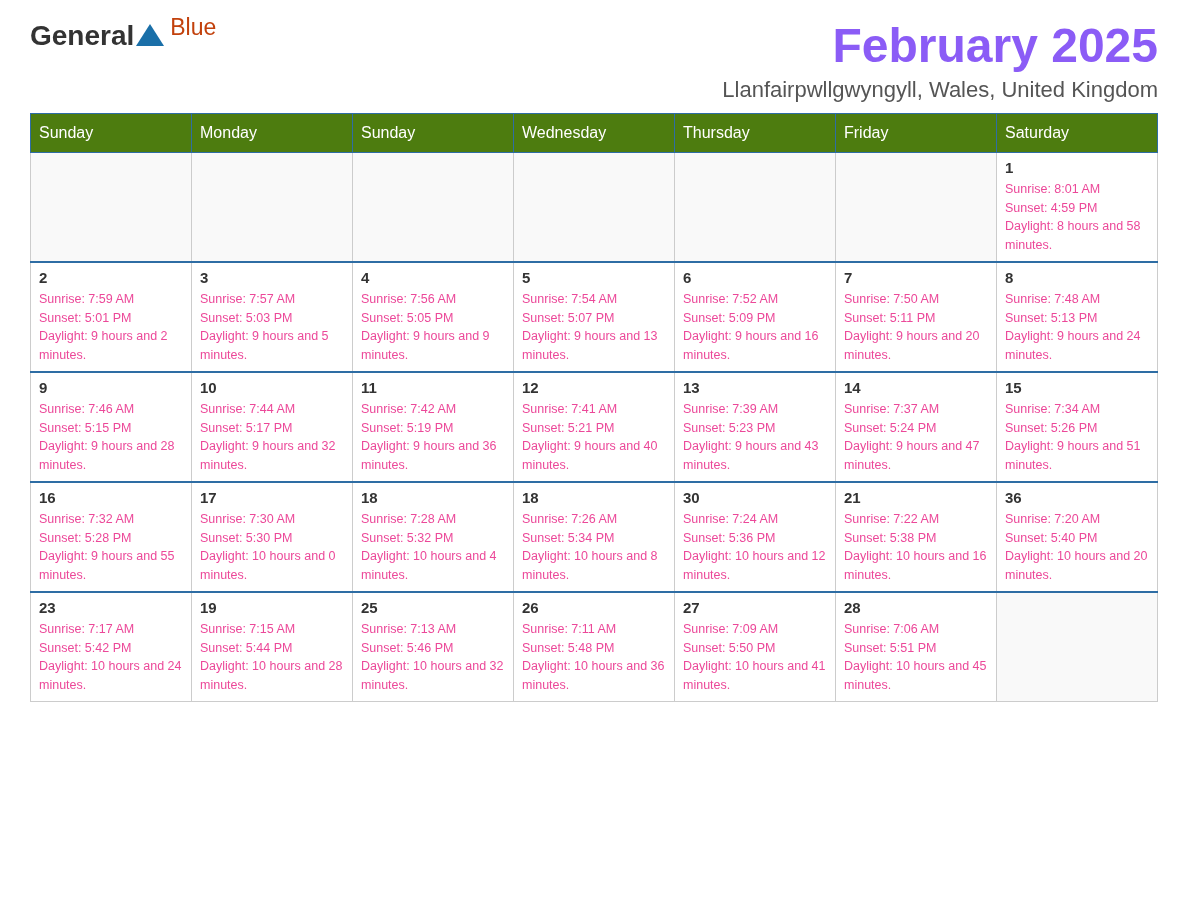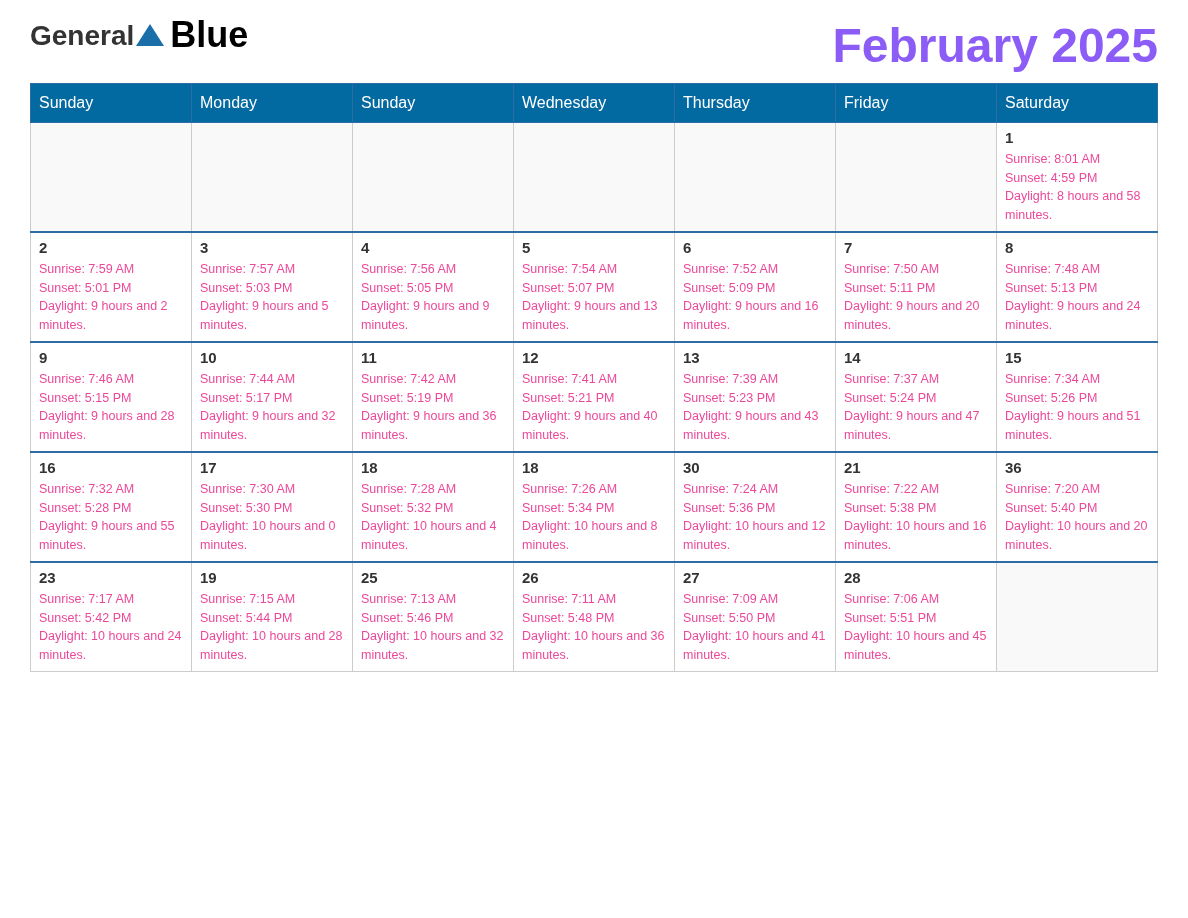--- a/index.html
+++ b/index.html
@@ -27,23 +27,23 @@
     .logo-triangle {
       width: 0;
       height: 0;
       border-left: 14px solid transparent;
       border-right: 14px solid transparent;
       border-bottom: 22px solid #1a6fa8;
       display: inline-block;
       margin: 0 2px 2px 2px;
     }
     .logo-text-blue {
-      font-size: 36px;
-      font-weight: bold;
-      color: #000000;
+      font-size: 23px;
+      font-weight: normal;
+      color: #c2410c;
     }
     .title-section {
       text-align: right;
     }
     .month-title {
       font-size: 48px;
       font-weight: bold;
       color: #8b5cf6;
       line-height: 1.1;
     }
@@ -51,21 +51,21 @@
       font-size: 22px;
       color: #555;
       margin-top: 4px;
     }
     .calendar-table {
       width: 100%;
       border-collapse: collapse;
       margin-top: 10px;
     }
     .calendar-table th {
-      background-color: #0369a1;
+      background-color: #4d7c0f;
       color: #fff;
       font-size: 16px;
       font-weight: normal;
       padding: 10px 8px;
       text-align: left;
       border: 1px solid #2e6da4;
     }
     .calendar-table td {
       vertical-align: top;
       border: 1px solid #ccc;
@@ -101,20 +101,21 @@
     <div style="display:flex;flex-direction:row;align-items:flex-start;">
       <div style="display:flex;align-items:center;">
         <span class="logo-text-general">General</span>
         <span class="logo-triangle"></span>
       </div>
       <span class="logo-text-blue" style="margin-top:-6px;margin-left:4px;">Blue</span>
     </div>
   </div>
   <div class="title-section">
     <div class="month-title">February 2025</div>
+    <div class="location-title">Llanfairpwllgwyngyll, Wales, United Kingdom</div>
   </div>
 </div>
 
 <table class="calendar-table">
   <thead>
     <tr>
       <th>Sunday</th>
       <th>Monday</th>
       <th>Sunday</th>
       <th>Wednesday</th>

